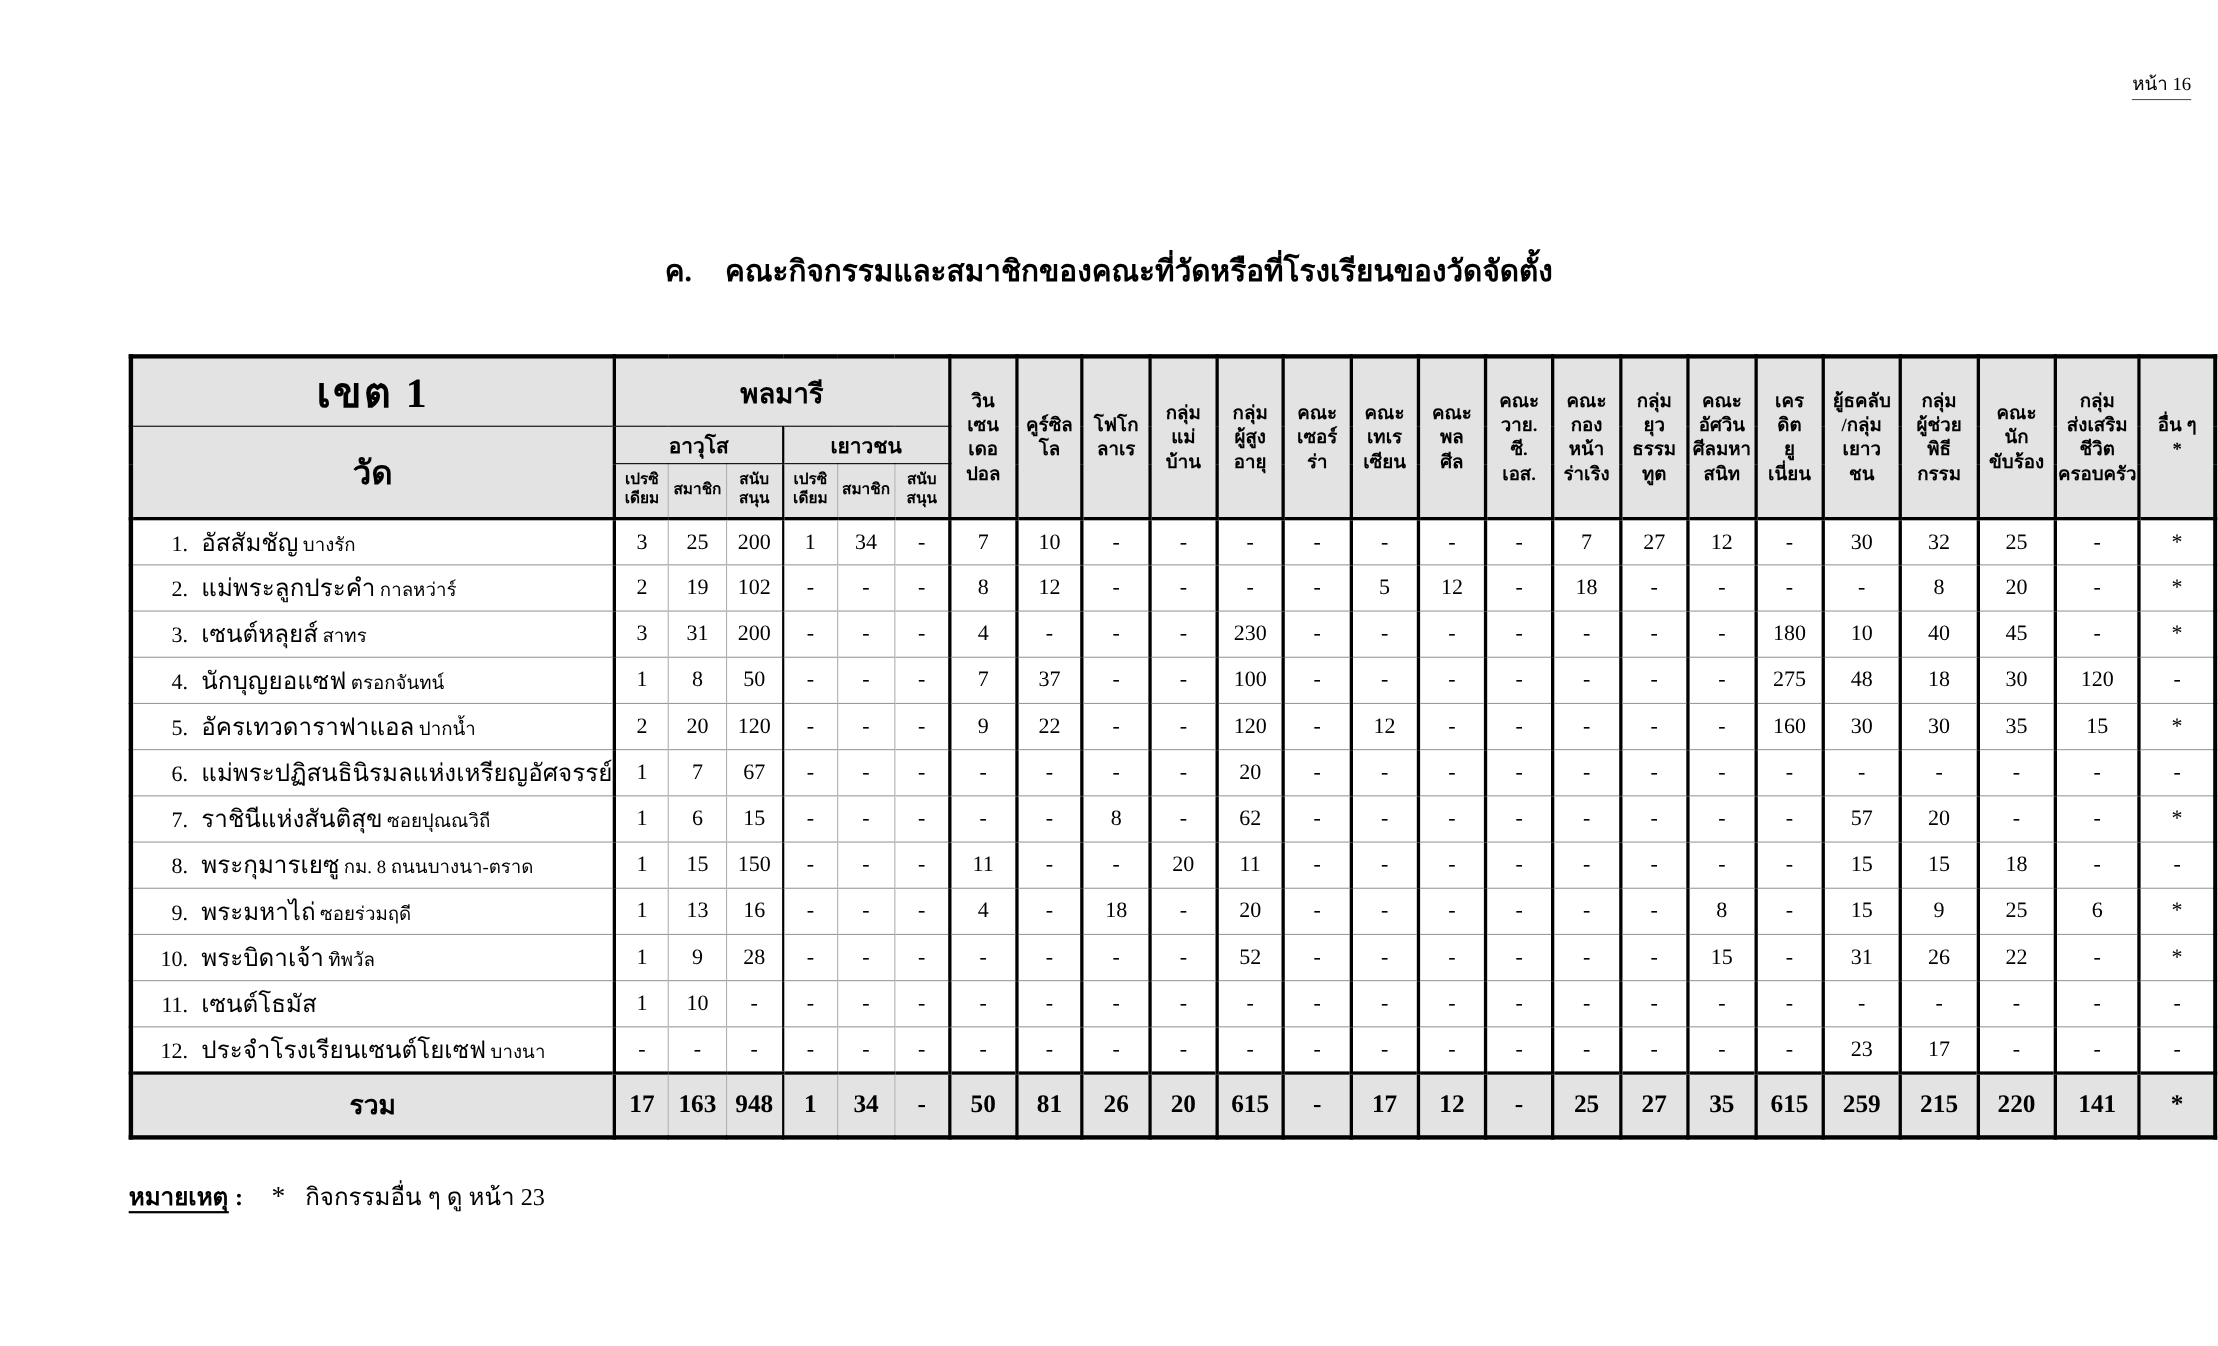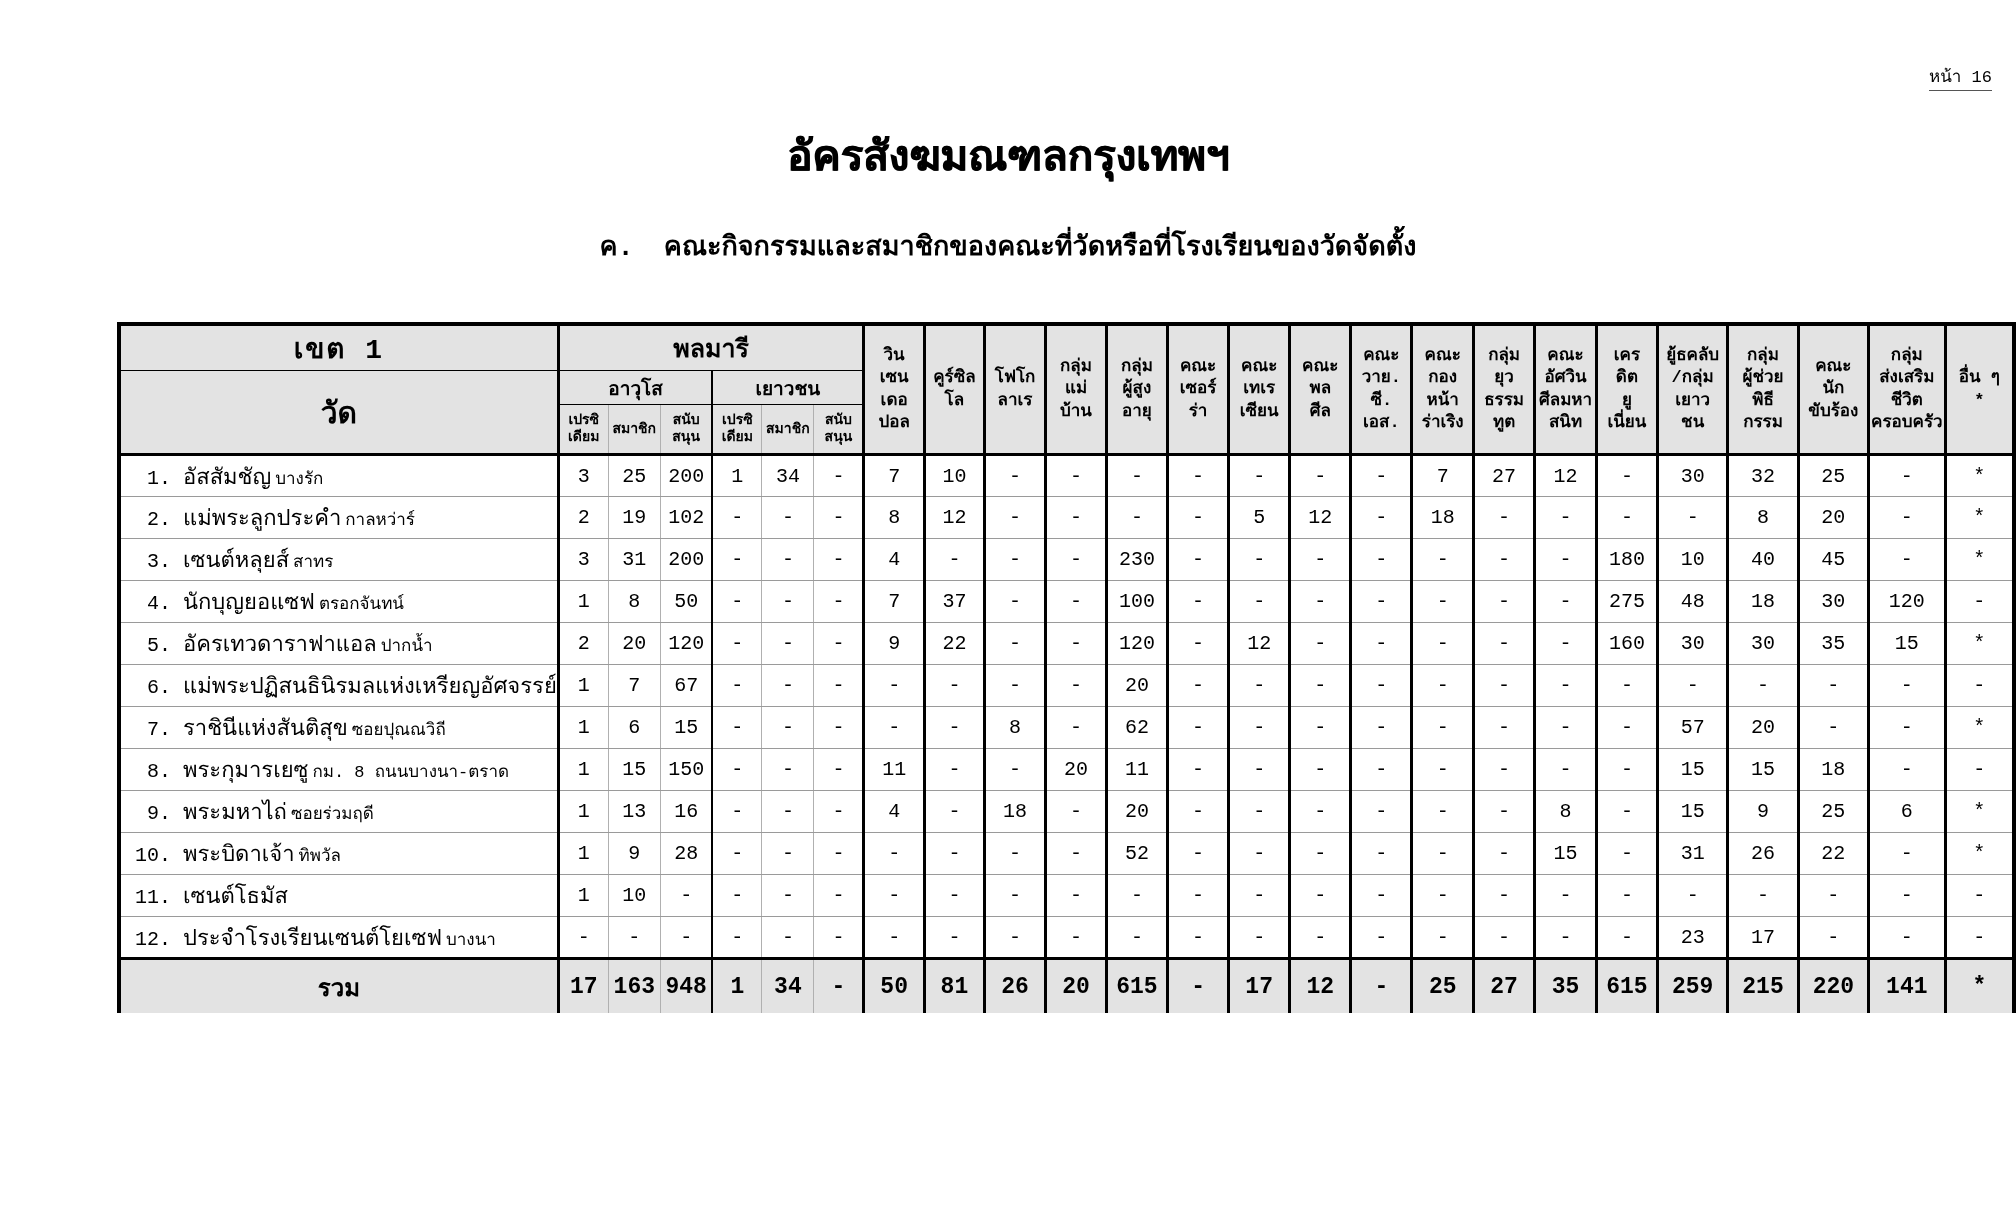--- a/index.html
+++ b/index.html
@@ -3,22 +3,22 @@
 <meta charset="utf-8">
 <style>
   :root{
     --hdr-bg:#e3e3e3;
     --line:#000000;
     --grid:#9a9a9a;
     --thin:#b0b0b0;
   }
   html,body{margin:0;padding:0;background:#ffffff;}
   .page{
-    position:relative;width:2016px;height:1013px;background:#ffffff;overflow:hidden;
-    font-family:Liberation Mono, monospace;color:#000;
+    position:relative;width:2016px;height:1224px;background:#ffffff;overflow:hidden;
+    font-family:Liberation Serif, serif;color:#000;
   }
   .page-label{
     position:absolute;top:62px;right:24px;font-size:17px;
     border-bottom:1px solid #555;padding-bottom:1px;
   }
   .doc-title{
     position:absolute;top:122px;left:0;width:100%;text-align:center;
     font-size:42px;font-weight:bold;text-shadow:1px 0 0 #000;
   }
   .doc-subtitle{
@@ -34,21 +34,21 @@
   th,td{padding:0;margin:0;vertical-align:middle;overflow:hidden;}
   thead th{background:var(--hdr-bg);font-weight:bold;text-align:center;}
   tr.rowA{height:46px;}
   tr.rowB{height:34px;}
   tr.rowC{height:50px;}
   .vthick{border-left:3px solid var(--line);}
   .vmed{border-left:2px solid var(--line);}
   .vthin{border-left:1px solid var(--thin);}
   .hsplit{border-bottom:1px solid var(--line);}
   .hbot{border-bottom:3px solid var(--line);}
-  .zone{font-size:28px;letter-spacing:2px;}
+  .zone{font-size:38px;letter-spacing:2px;}
   .churchHdr{font-size:30px;}
   .grp{font-size:25px;}
   .sub{font-size:19px;}
   .leaf{font-size:14px;line-height:1.18;white-space:pre-line;font-weight:bold;}
   .tall{font-size:17px;line-height:1.3;white-space:pre-line;padding:2px 1px;}
   tbody tr{height:42px;}
   tbody td{border-bottom:1px solid var(--grid);}
   td.val{font-size:20px;text-align:center;}
   td.nameCell{padding-left:4px;white-space:nowrap;}
   .rowNo{display:inline-block;width:46px;text-align:right;font-size:20px;}
@@ -65,21 +65,20 @@
   .footnote .fn-label{font-weight:bold;border-bottom:2px solid #000;padding-bottom:1px;}
   .footnote .fn-colon{font-weight:bold;margin-left:6px;}
   .footnote .fn-symbol{margin-left:26px;font-size:25px;}
   .footnote .fn-text{margin-left:18px;}
 </style>
 </head>
 <body>
 
 <div class="page">
   <div class="page-label">หน้า 16</div>
-  <div class="doc-title">อัครสังฆมณฑลกรุงเทพฯ</div>
   <div class="doc-subtitle">
     <span class="prefix">ค.</span><span>คณะกิจกรรมและสมาชิกของคณะที่วัดหรือที่โรงเรียนของวัดจัดตั้ง</span>
   </div>
 
   <table class="main">
       <colgroup>
         <col style="width: 381px;">
         <col style="width: 52px;">
         <col style="width: 53px;">
         <col style="width: 53px;">

